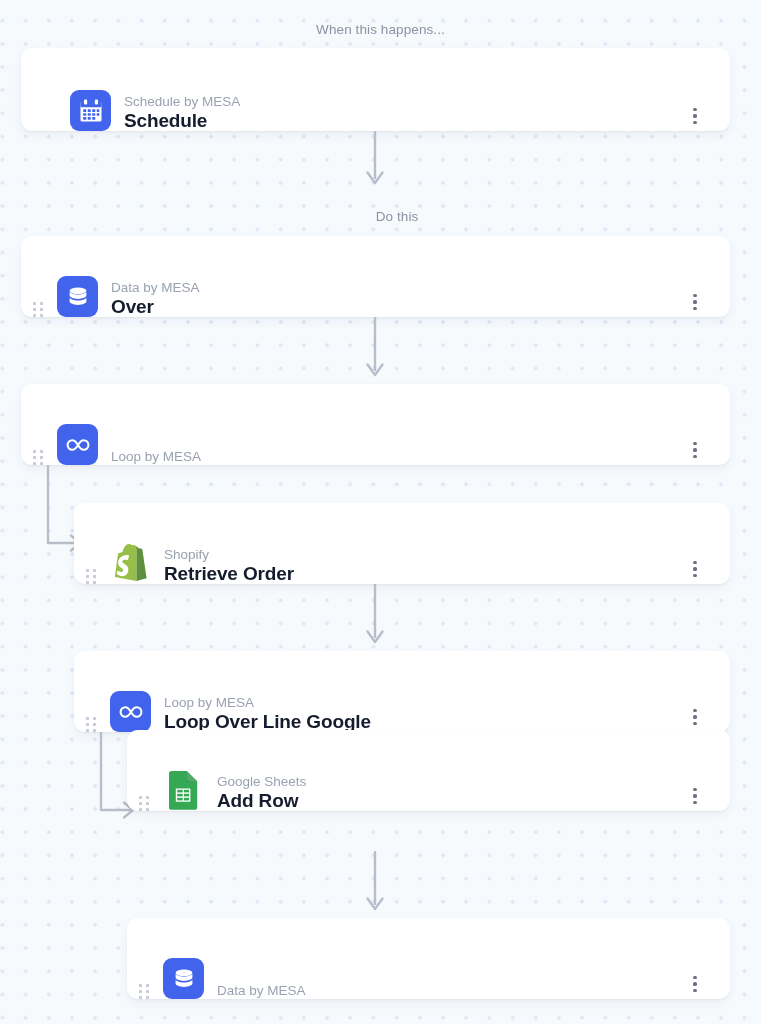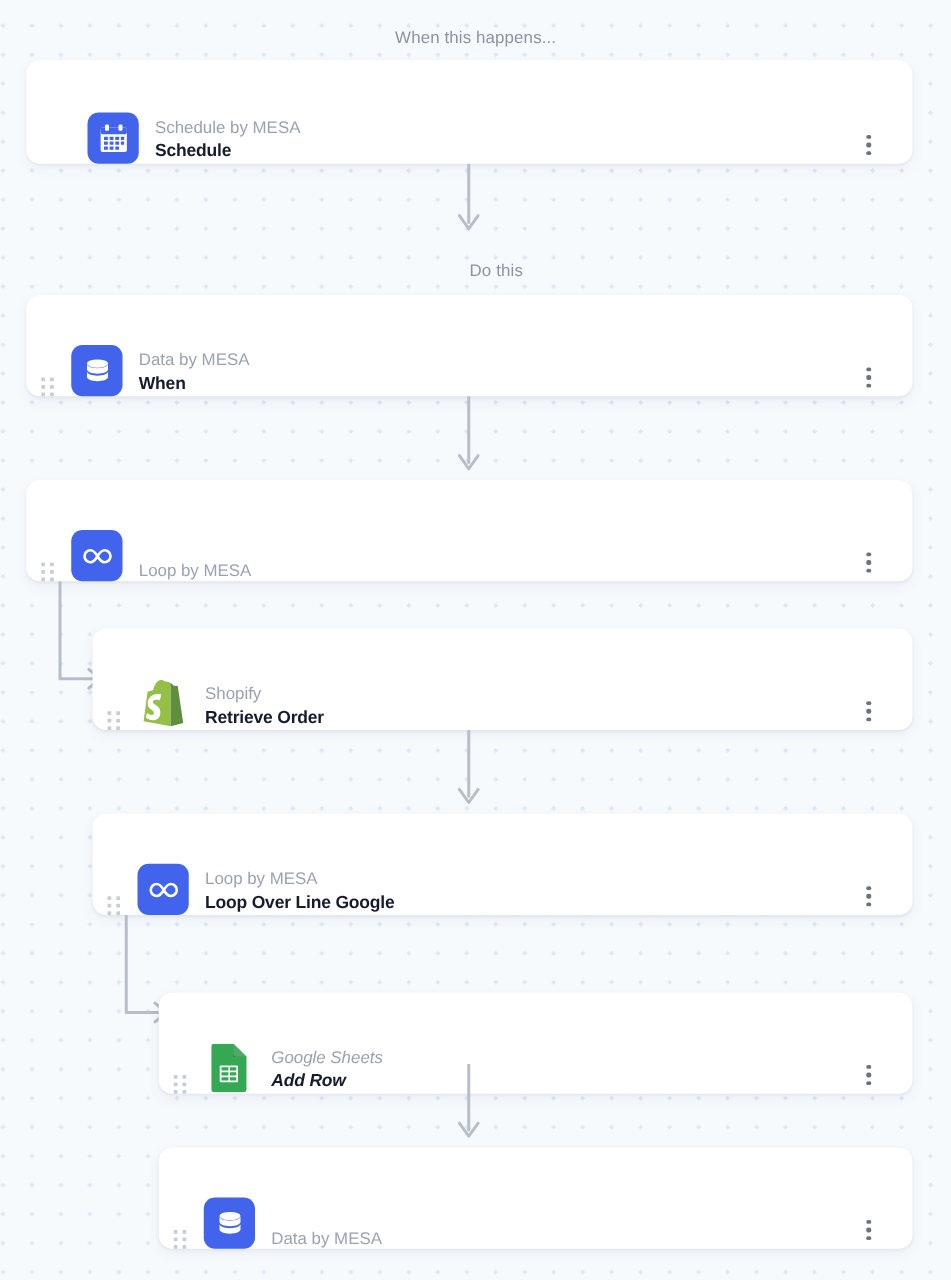--- a/index.html
+++ b/index.html
@@ -89,21 +89,21 @@
     flex: 1 1 auto;
     min-width: 0;
   }
   .card-sub {
     font-size: 13.5px;
     color: #9aa2b1;
     line-height: 17px;
     white-space: nowrap;
   }
   .card-title {
-    font-size: 14px;
+    font-size: 19px;
     font-weight: bold;
     color: #151c2e;
     line-height: 21px;
     letter-spacing: -0.15px;
     white-space: nowrap;
   }
 
   .kebab {
     flex: 0 0 auto;
     width: 26px;
@@ -200,21 +200,21 @@
           <ellipse cx="13" cy="6.8" rx="8.4" ry="3.3"></ellipse>
           <path d="M4.6 7.2 v4.4 c0 1.82 3.76 3.3 8.4 3.3 s8.4-1.48 8.4-3.3 V7.2
                    c0 1.82 -3.76 3.3 -8.4 3.3 S4.6 9.02 4.6 7.2 z"></path>
           <path d="M4.6 13.2 v4.4 c0 1.82 3.76 3.3 8.4 3.3 s8.4-1.48 8.4-3.3 v-4.4
                    c0 1.82 -3.76 3.3 -8.4 3.3 S4.6 15.02 4.6 13.2 z"></path>
         </g>
       </svg>
     </div>
     <div class="card-text">
       <div class="card-sub">Data by MESA</div>
-      <div class="card-title">When</div>
+      <div class="card-title">Over</div>
     </div>
     <div class="kebab">
       <i></i>
         <i></i>
         <i></i>
     </div>
   </div>
 
   <svg class="connector" style="left:364px; top:317px;" width="22" height="64" viewBox="0 0 22 64">
     <path d="M11 0 L11 54" stroke="#b7bec9" stroke-width="2.4" fill="none"></path>
@@ -323,21 +323,21 @@
         <i></i>
         <i></i>
     </div>
   </div>
 
   <svg class="connector" style="left:93px; top:732px;" width="50" height="90" viewBox="0 0 50 90">
     <path d="M8 0 L8 78 L38 78" stroke="#b7bec9" stroke-width="2.4" fill="none" stroke-linejoin="round"></path>
     <path d="M31 70.5 L40 78 L31 85.5" stroke="#b7bec9" stroke-width="2.4" fill="none" stroke-linecap="round" stroke-linejoin="round"></path>
   </svg>
 
-  <div class="card" style="left:127px; top:794px; width:603px; height:81px;font-style:italic;">
+  <div class="card" style="left:127px; top:730px; width:603px; height:81px;">
     <div class="grip">
       <i></i>
         <i></i>
         <i></i>
         <i></i>
         <i></i>
         <i></i>
     </div>
     <div class="icon-box plain">
       <svg width="30" height="39" viewBox="0 0 30 39" aria-hidden="true">

